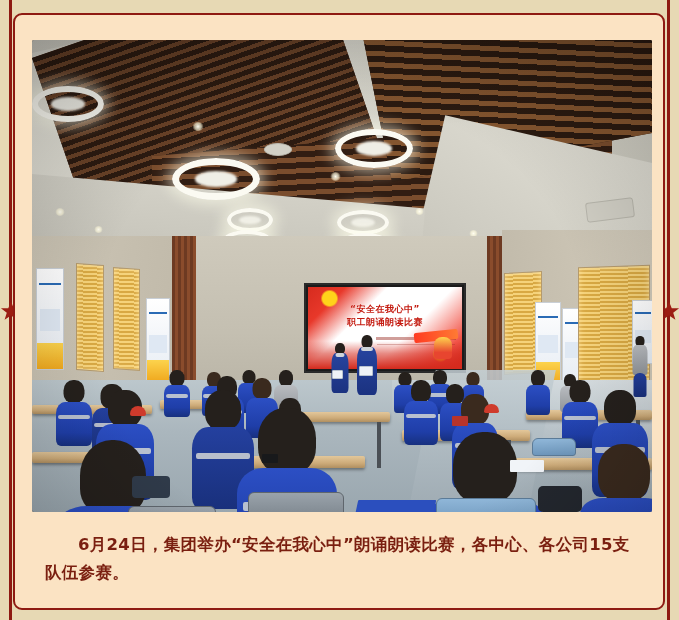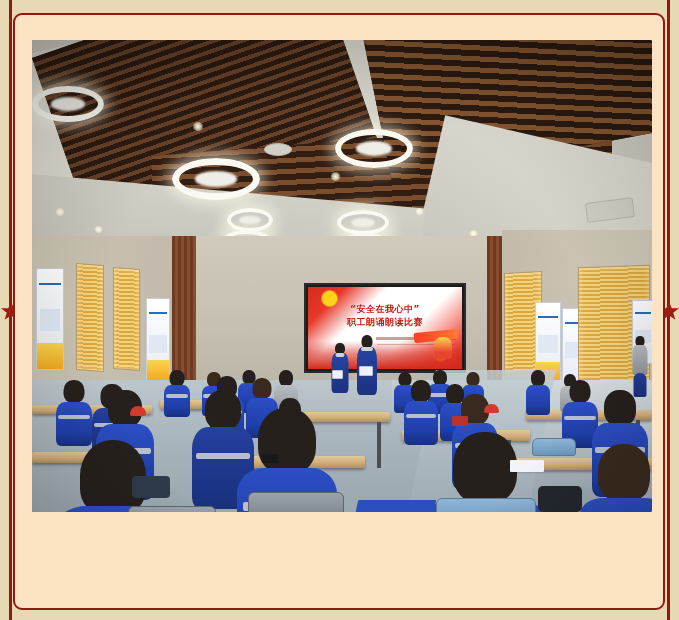--- a/index.html
+++ b/index.html
@@ -634,15 +634,16 @@
         <div class="prop" style="left:420px; top:376px; width:16px; height:10px; background:#b8342a;"></div>
         <div class="prop" style="left:98px;  top:366px; width:16px; height:10px; background:#cf3b2c; border-radius:8px 8px 2px 2px;"></div>
         <div class="prop" style="left:452px; top:364px; width:15px; height:9px; background:#cf3b2c; border-radius:8px 8px 2px 2px;"></div>
         <div class="prop" style="left:100px; top:436px; width:38px; height:22px; background:#2f3a49; border-radius:4px;"></div>
         <div class="prop" style="left:506px; top:446px; width:44px; height:26px; background:#23272e; border-radius:5px;"></div>
 
         <div class="vig"></div>
       </div>
     </div>
 
+    <div id="caption">6月24日，集团举办“安全在我心中”朗诵朗读比赛，各中心、各公司15支队伍参赛。</div>
 
   </div>
 </div>
 
 </body></html>

